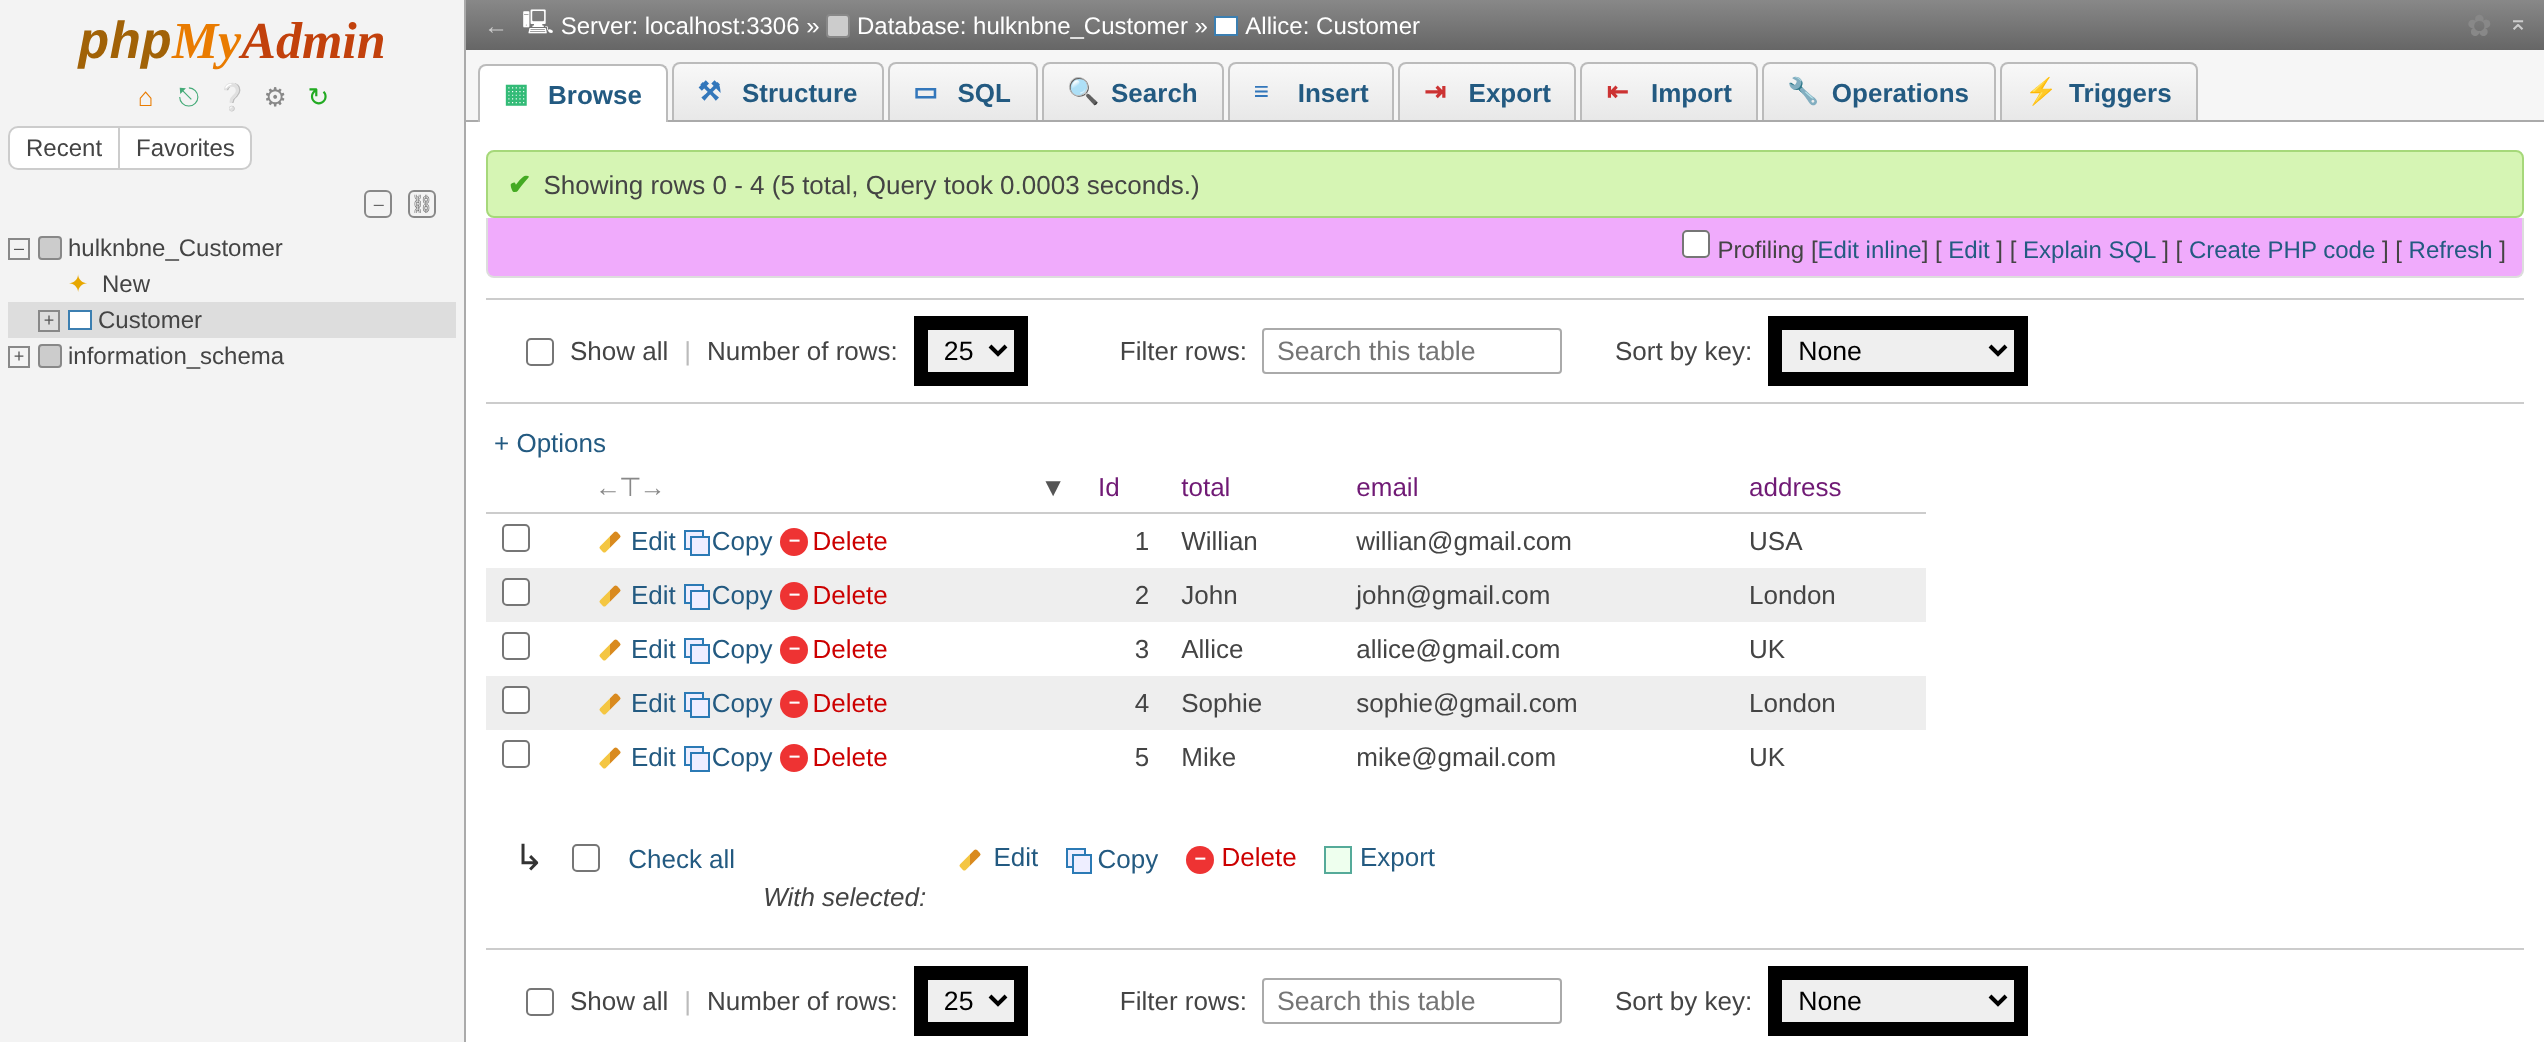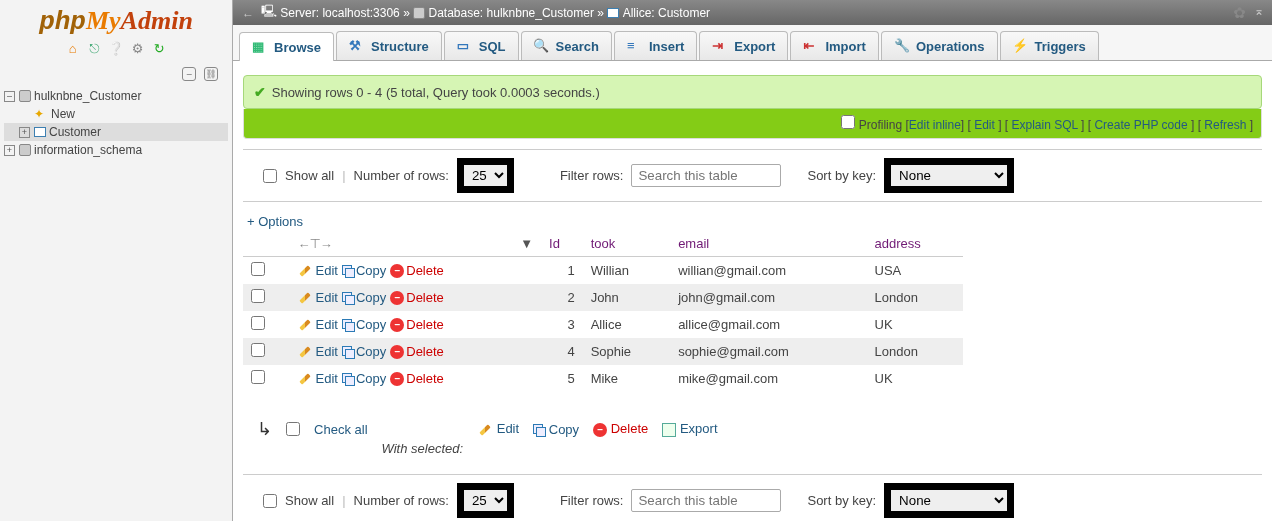--- a/index.html
+++ b/index.html
@@ -39,21 +39,21 @@
 .tab.active { background: #fff; position: relative; top: 1px; }
 .tab-icon { width: 16px; height: 16px; }
 
 
 #content { padding: 14px 10px; }
 .success { background: #d6f5b4; border: 1px solid #a6d87a; border-radius: 4px; padding: 8px 10px; display: flex; align-items: center; gap: 6px; margin-bottom: 4px; }
 .sqlbox { background: #f6f6f6; border: 1px solid #ddd; border-radius: 0 0 4px 4px; padding: 6px 8px; font-family: Consolas, monospace; font-size: 12px; }
 .sqlbox .kw1 { color: #909; }
 .sqlbox .kw2 { color: #909; }
 .sqlbox .tbl { color: #c77610; }
-.sql-actions { text-align: right; padding: 6px 8px; font-size: 12px; background: #84cc16; border: 1px solid #ddd; border-top: none; border-radius: 0 0 4px 4px; margin-top: -4px; margin-bottom: 10px; }
+.sql-actions { text-align: right; padding: 6px 8px; font-size: 12px; background: #f0abfc; border: 1px solid #ddd; border-top: none; border-radius: 0 0 4px 4px; margin-top: -4px; margin-bottom: 10px; }
 .sql-actions a { color: #235a81; }
 
 .ctrlbar { display: flex; align-items: center; gap: 8px; padding: 8px 20px; border-top: 1px solid #ccc; border-bottom: 1px solid #ccc; margin-bottom: 12px; }
 .ctrlbar .pipe { color: #bbb; }
 .ctrlbar input[type=text] { padding: 3px 6px; width: 150px; border: 1px solid #aaa; border-radius: 2px; }
 .ctrlbar select { padding: 2px 4px; border: 7px solid #000000; }
 .ctrlbar .gap { width: 30px; }
 
 .options-link { color: #235a81; padding-left: 4px; }
 
@@ -95,20 +95,24 @@
 <div id="sidebar">
   <div id="logo">
     <span class="p1">php</span><span class="p2">My</span><span class="p3">Admin</span>
   </div>
   <div id="logo-icons">
     <span style="color:#e97b00">⌂</span>
     <span style="color:#4a7">⎋</span>
     <span style="color:#888">❔</span>
     <span style="color:#888">⚙</span>
     <span style="color:#2a2">↻</span>
+  </div>
+  <div id="side-tabs">
+    <div>Recent</div>
+    <div>Favorites</div>
   </div>
   <div id="link-icons">
     <span>–</span>
     <span>⛓</span>
   </div>
   <div id="tree">
     <div class="tree-row">
       <span class="toggle">–</span>
       <span class="tree-icon ico-db"></span>
       <span>hulknbne_Customer</span>
@@ -226,21 +230,21 @@
 
     <table class="results">
       <thead>
         <tr>
           <th></th>
           <th class="actions-h">
             <span class="sort-arrows">←⊤→</span>
             <span class="caret">▼</span>
           </th>
           <th><a>Id</a></th>
-          <th><a>took</a></th>
+          <th><a>total</a></th>
           <th><a>email</a></th>
           <th><a>address</a></th>
         </tr>
       </thead>
       <tbody id="results-body">
           <tr class="odd">
             <td><input type="checkbox" style=""></td>
             <td>
               <div class="row-act">
                 <a><span class="ico ico-pencil"></span> Edit</a>

